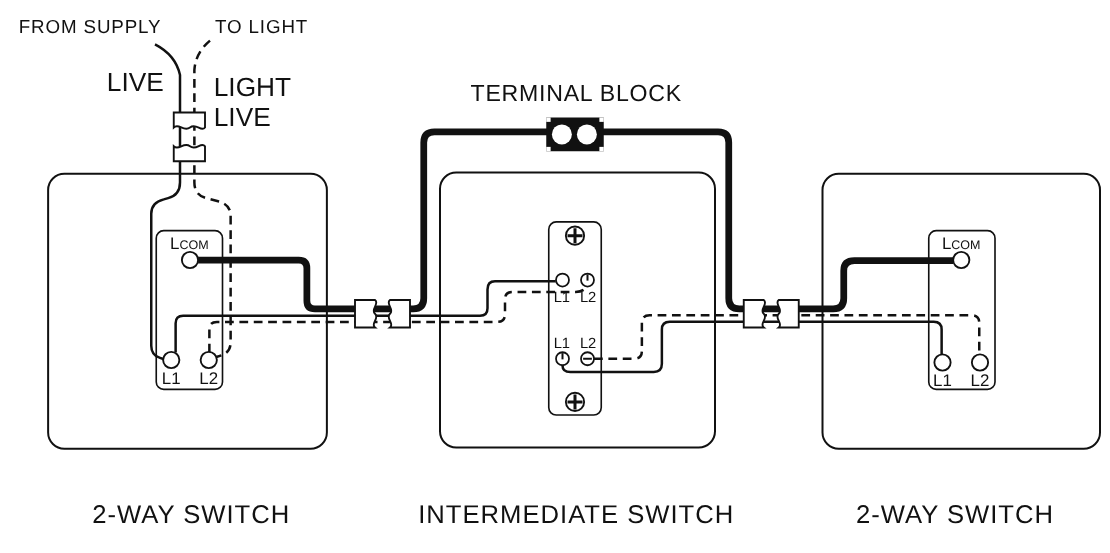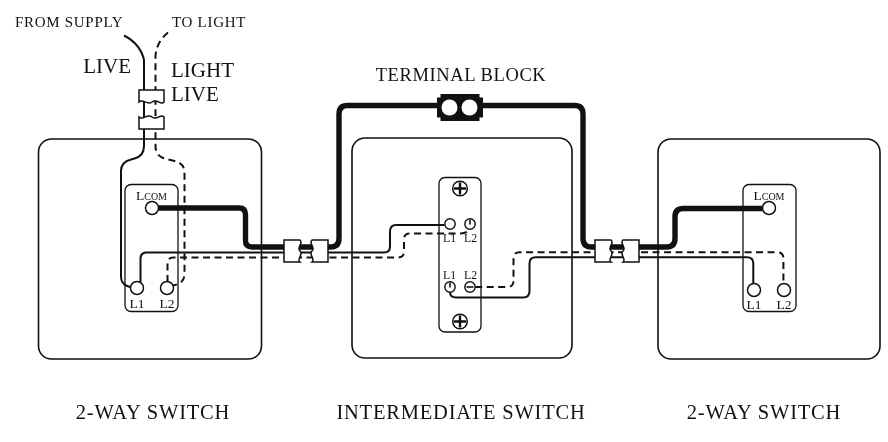--- a/index.html
+++ b/index.html
@@ -1,20 +1,20 @@
 <!DOCTYPE html>
 <html><head>
 <meta charset="utf-8">
 <style>
   html,body{margin:0;padding:0;background:#ffffff;}
   .stage{
     position:relative;
     width:888px;height:442px;
     background:#ffffff;
-    font-family:Liberation Serif, serif;
+    font-family:Liberation Sans, sans-serif;
     overflow:hidden;
   }
   svg text{fill:#111111;}
   .lbl-small{font-size:15px;letter-spacing:0.7px;}
   .lbl-big{font-size:21px;}
   .lbl-title{font-size:20.5px;letter-spacing:0.8px;}
   .lbl-tb{font-size:18.5px;letter-spacing:0.6px;}
   .lbl-term{font-size:13.5px;}
   .lbl-term-sm{font-size:11.8px;}
   .lcom-main{font-size:13.5px;}

